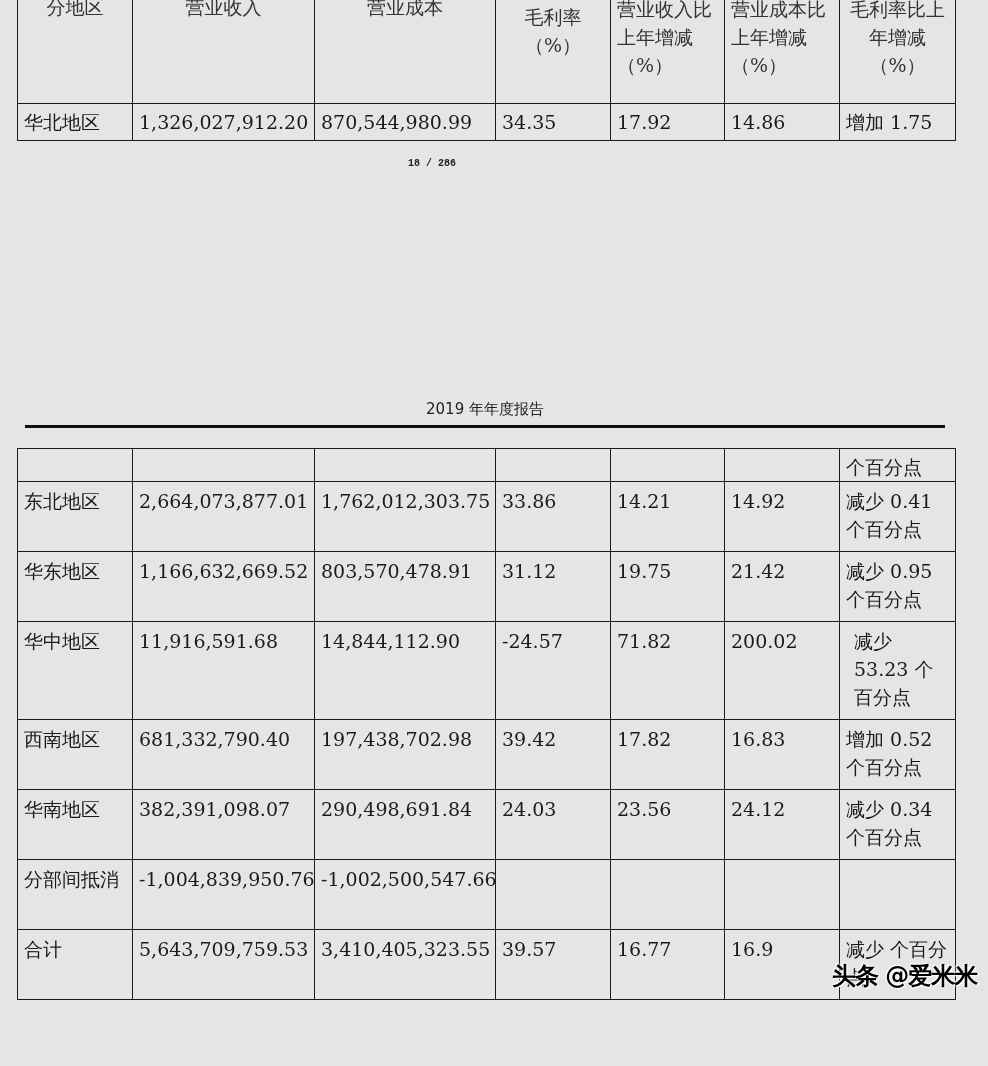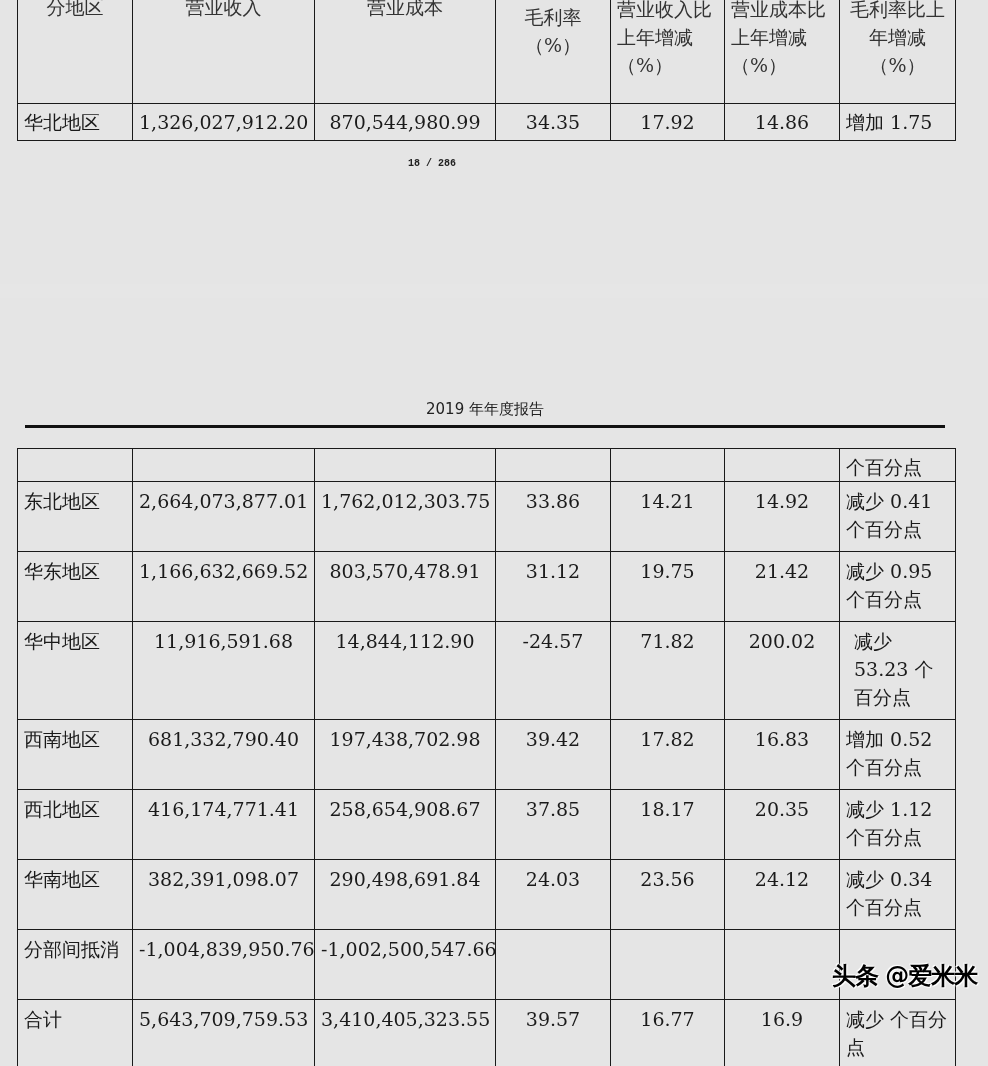--- a/index.html
+++ b/index.html
@@ -15,21 +15,21 @@
 
   table.fin {
     position: absolute; border-collapse: collapse; table-layout: fixed;
     font-size: 19px; line-height: 28px;
   }
   table.fin td {
     border: 1.5px solid #1a1a1a; vertical-align: top;
     padding: 0 6px; white-space: normal; overflow: hidden;
   }
   td.lbl { text-align: left; padding-left: 12px; }
-  td.num { text-align: center; }
+  td.num { text-align: left; }
   td.ctr { }
   td.chg { text-align: left; padding-left: 12px; }
   td.hd { text-align: center; vertical-align: middle; color: #333; }
 
   #top-table { left: 17px; top: -8px; width: 938px; }
   #top-table tr.hdr td { height: 100px; }
   #top-table tr.row td { height: 36px; vertical-align: middle; }
 
   .pagenum {
     position: absolute; top: 158px; left: 0; width: 864px; text-align: center;
@@ -156,29 +156,20 @@
     <tr>
       <td class="lbl" style="height:64px">西南地区</td>
       <td class="num">681,332,790.40</td>
       <td class="num">197,438,702.98</td>
       <td class="num">39.42</td>
       <td class="num">17.82</td>
       <td class="num">16.83</td>
       <td class="chg">增加 0.52 个百分点</td>
     </tr>
 
-    <tr>
-      <td class="lbl" style="height:64px">西北地区</td>
-      <td class="num">416,174,771.41</td>
-      <td class="num">258,654,908.67</td>
-      <td class="num">37.85</td>
-      <td class="num">18.17</td>
-      <td class="num">20.35</td>
-      <td class="chg">减少 1.12 个百分点</td>
-    </tr>
 
     <tr>
       <td class="lbl" style="height:64px">华南地区</td>
       <td class="num">382,391,098.07</td>
       <td class="num">290,498,691.84</td>
       <td class="num">24.03</td>
       <td class="num">23.56</td>
       <td class="num">24.12</td>
       <td class="chg">减少 0.34 个百分点</td>
     </tr>

